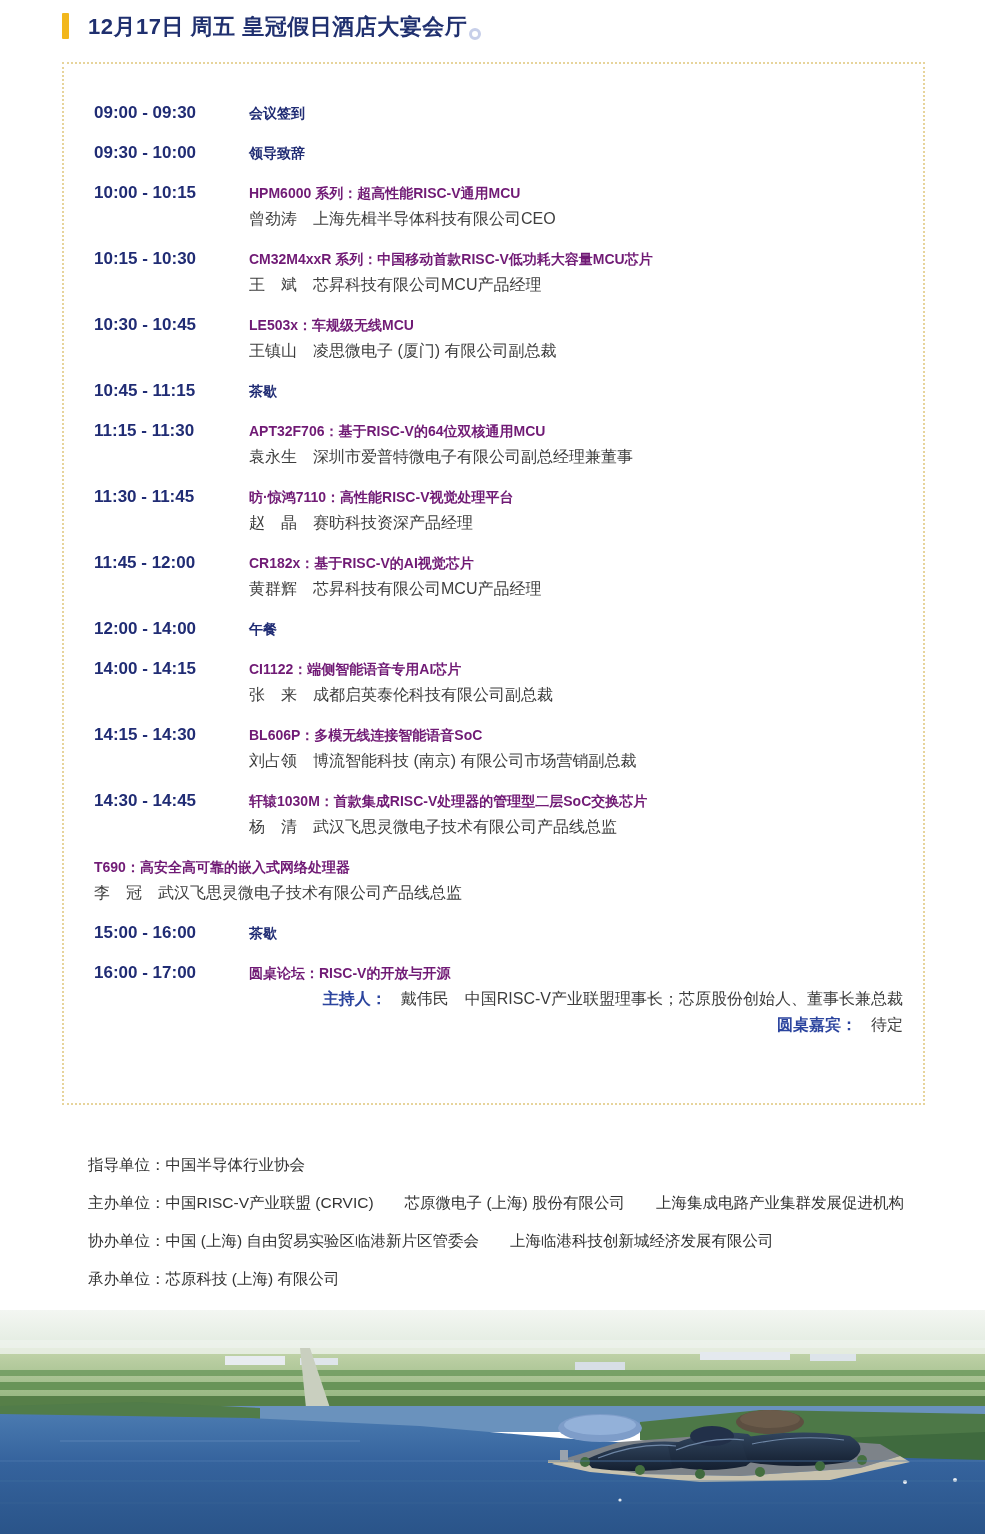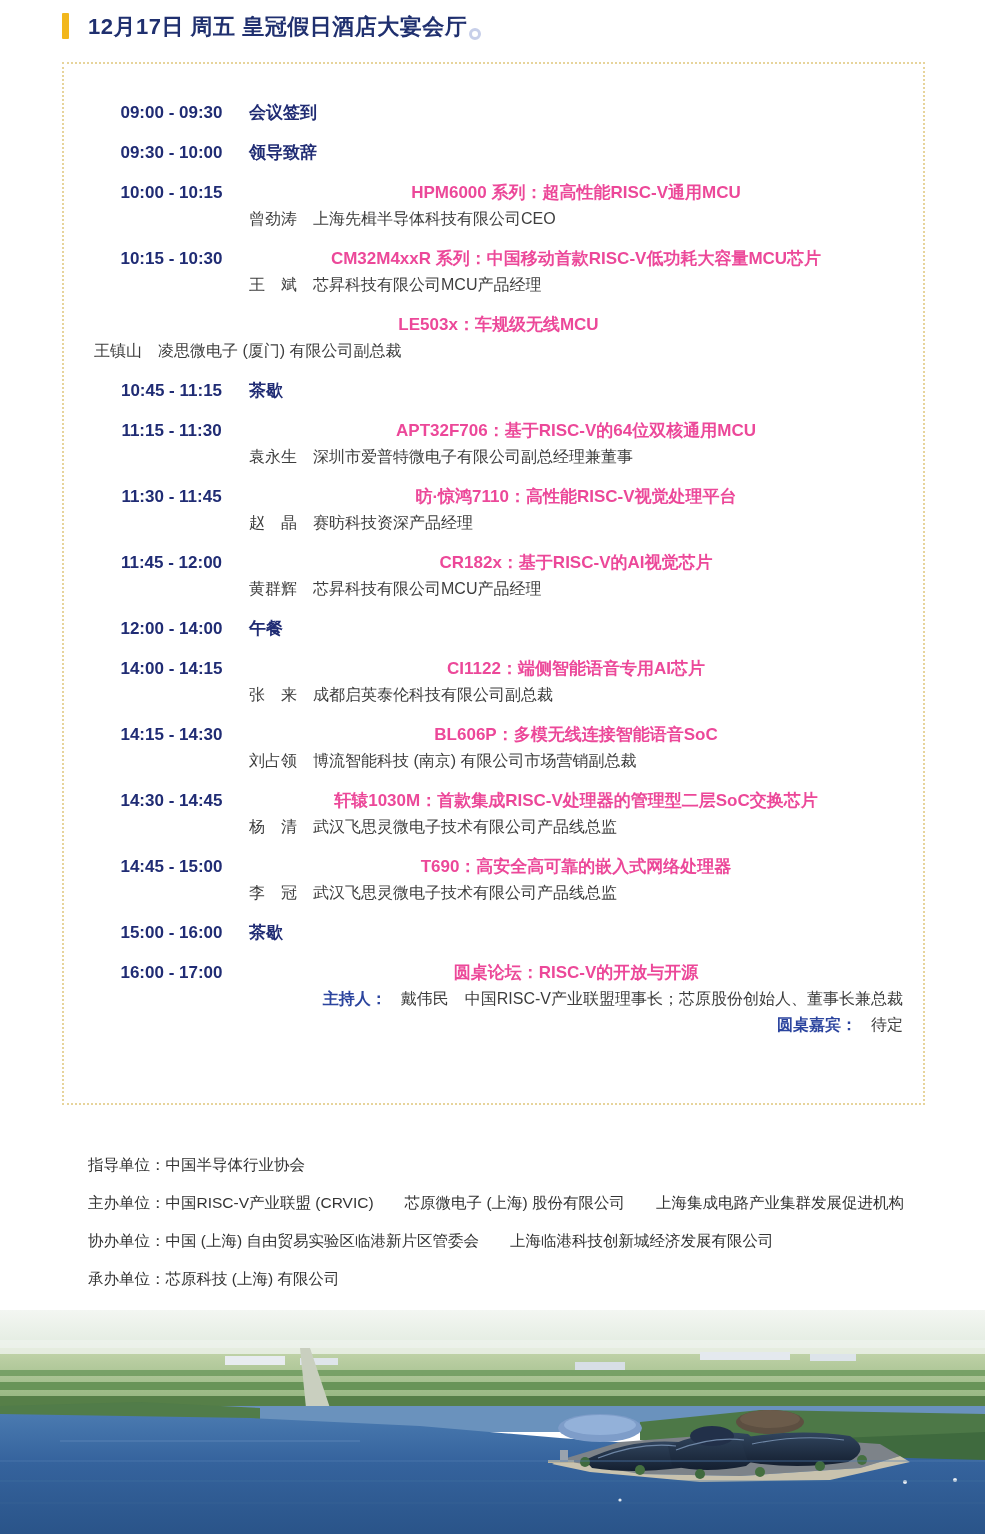--- a/index.html
+++ b/index.html
@@ -25,26 +25,26 @@
   
   .agenda-box {
     position: absolute; left: 62px; top: 62px; width: 863px; height: 1043px;
     border: 2px dotted #e7d49b;
     padding: 36px 20px 0 30px;
     background: #ffffff;
   }
   .agenda-row { display: flex; margin-bottom: 14px; }
   .agenda-time {
     flex: 0 0 155px; font-size: 17px; font-weight: 700; color: #202c74;
-    line-height: 26px; white-space: nowrap; text-align: center;
+    line-height: 26px; white-space: nowrap;
   }
   .agenda-content { flex: 1; }
-  .agenda-title { font-size: 17px; font-weight: 700; line-height: 26px; }
+  .agenda-title { font-size: 14px; font-weight: 700; line-height: 26px; }
   .agenda-title.navy { color: #202c74; }
-  .agenda-title.blue { color: #ec4899; text-align: center; }
+  .agenda-title.blue { color: #701a75; }
   .agenda-speaker { font-size: 16px; color: #3d3d3d; line-height: 26px; }
   .agenda-subline { font-size: 16px; color: #3d3d3d; line-height: 26px; text-align: right; }
   .sub-label { font-size: 16px; font-weight: 700; color: #2b449e; margin-right: 14px; }
   
   .orgs { position: absolute; left: 88px; top: 1155px; width: 860px; }
   .org-line { font-size: 15.5px; color: #333333; line-height: 20px; margin-bottom: 18px; white-space: nowrap; }
   .org-label { color: #333333; margin-top: 9px; }
   
   .photo { position: absolute; left: 0; top: 1310px; width: 985px; height: 224px; }
   .photo svg { display: block; }
@@ -79,20 +79,21 @@
         </div>
       </div>
       <div class="agenda-row">
         <div class="agenda-time">10:15 - 10:30</div>
         <div class="agenda-content">
           <div class="agenda-title blue">CM32M4xxR 系列：中国移动首款RISC-V低功耗大容量MCU芯片</div>
           <div class="agenda-speaker">王　斌　芯昇科技有限公司MCU产品经理</div>
         </div>
       </div>
       <div class="agenda-row">
+        <div class="agenda-time">10:30 - 10:45</div>
         <div class="agenda-content">
           <div class="agenda-title blue">LE503x：车规级无线MCU</div>
           <div class="agenda-speaker">王镇山　凌思微电子 (厦门) 有限公司副总裁</div>
         </div>
       </div>
       <div class="agenda-row">
         <div class="agenda-time">10:45 - 11:15</div>
         <div class="agenda-content">
           <div class="agenda-title navy">茶歇</div>
         </div>
@@ -139,21 +140,20 @@
         </div>
       </div>
       <div class="agenda-row">
         <div class="agenda-time">14:30 - 14:45</div>
         <div class="agenda-content">
           <div class="agenda-title blue">轩辕1030M：首款集成RISC-V处理器的管理型二层SoC交换芯片</div>
           <div class="agenda-speaker">杨　清　武汉飞思灵微电子技术有限公司产品线总监</div>
         </div>
       </div>
       <div class="agenda-row">
-        <div class="agenda-time">14:45 - 15:00</div>
         <div class="agenda-content">
           <div class="agenda-title blue">T690：高安全高可靠的嵌入式网络处理器</div>
           <div class="agenda-speaker">李　冠　武汉飞思灵微电子技术有限公司产品线总监</div>
         </div>
       </div>
       <div class="agenda-row">
         <div class="agenda-time">15:00 - 16:00</div>
         <div class="agenda-content">
           <div class="agenda-title navy">茶歇</div>
         </div>

